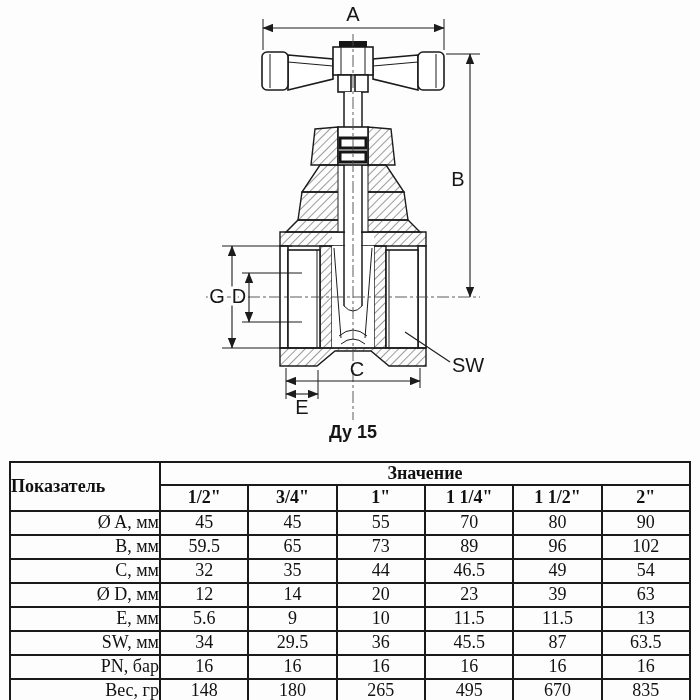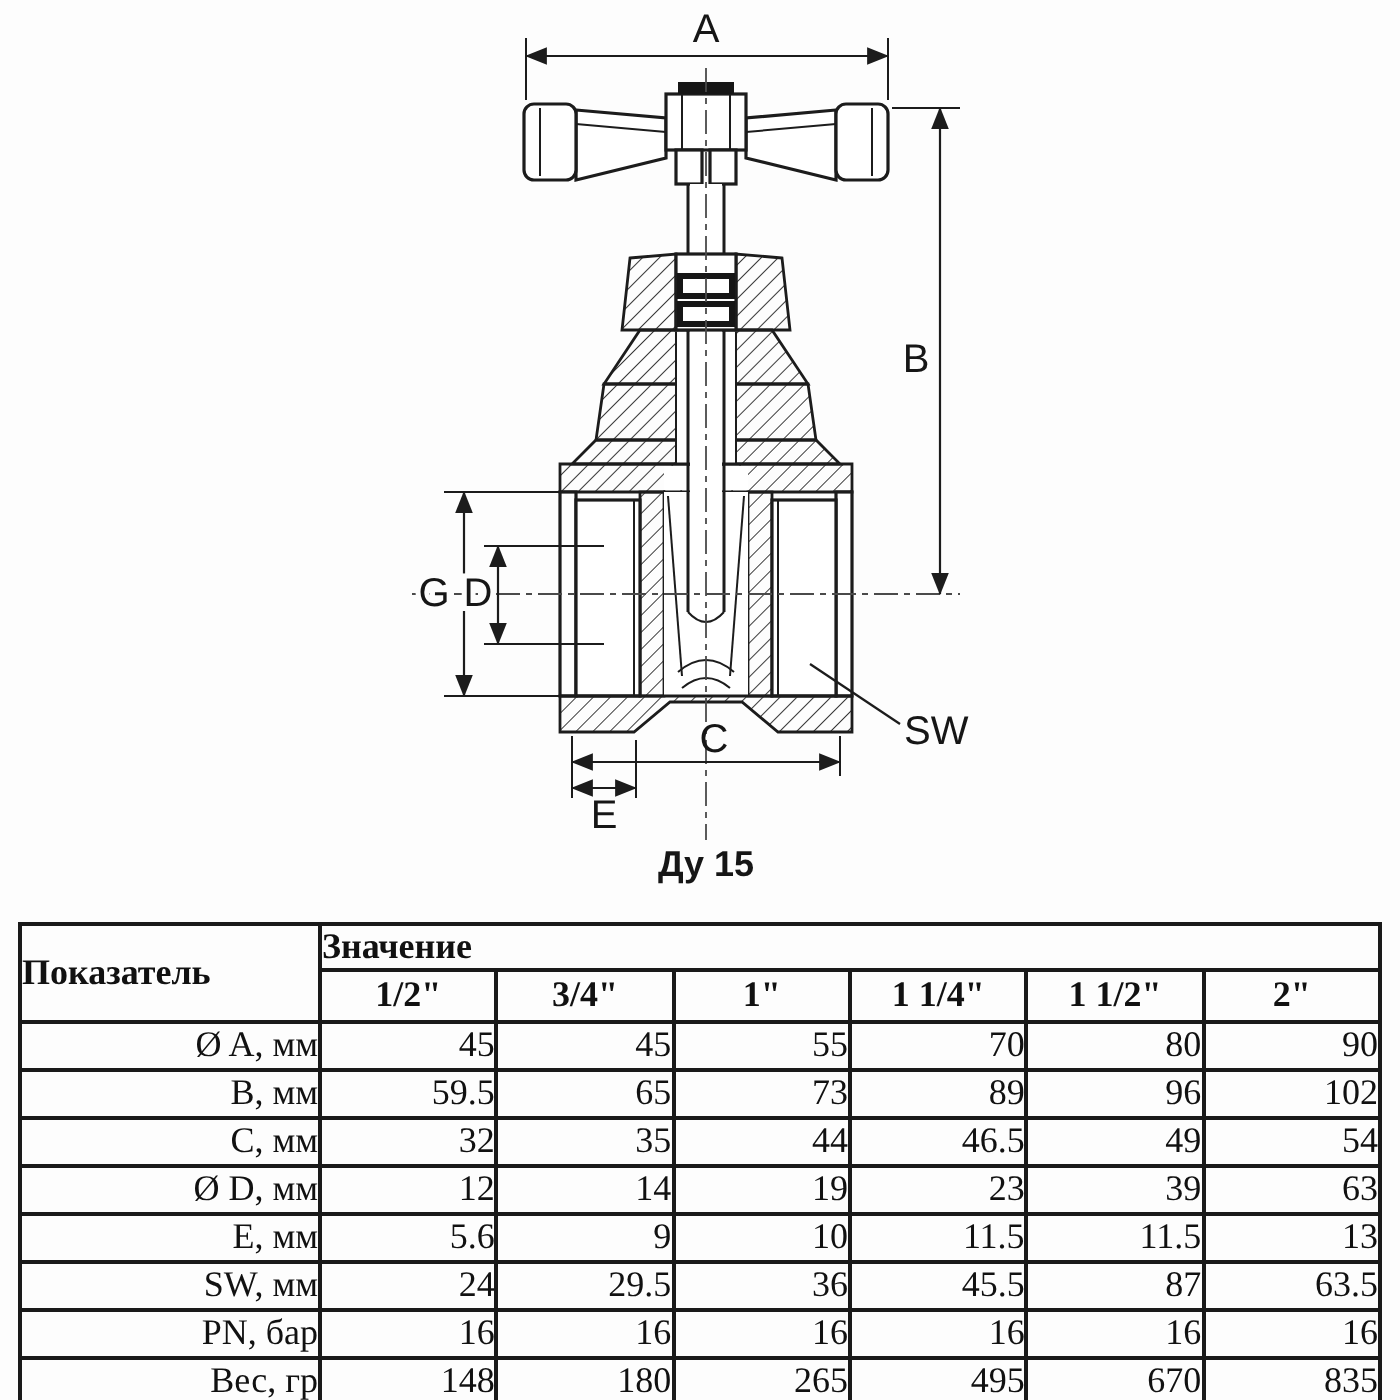--- a/index.html
+++ b/index.html
@@ -25,24 +25,24 @@
     position:absolute;left:9px;top:461px;width:682px;
     border-collapse:collapse;table-layout:fixed;
     font-family:"Liberation Serif",serif;color:#111;
   }
   table.spec td,table.spec th{
     border:2px solid #1a1a1a;padding:0;margin:0;
     font-size:18px;line-height:1.1;vertical-align:middle;
     white-space:nowrap;overflow:hidden;
   }
   th.indicator{width:148px;text-align:left;padding-left:9px;font-weight:bold;}
-  th.value-span{height:21px;text-align:left;font-weight:bold;}
+  th.value-span{height:21px;text-align:center;font-weight:bold;}
   th.size{height:24px;text-align:center;font-weight:bold;}
   td.rowlabel{text-align:right;padding-left:9px;height:22px;}
-  td.val{text-align:right;height:22px;}
+  td.val{text-align:center;height:22px;}
 </style>
 </head>
 <body>
 
 <div class="drawing-wrap">
 <svg width="700" height="460" viewBox="0 0 700 460" xmlns="http://www.w3.org/2000/svg">
   <defs>
     <pattern id="hatch" width="6" height="6" patternUnits="userSpaceOnUse" patternTransform="rotate(45)">
       <line x1="0" y1="0" x2="0" y2="6" stroke="#3a3a3a" stroke-width="1"></line>
     </pattern>
@@ -202,37 +202,37 @@
       <td class="val">35</td>
       <td class="val">44</td>
       <td class="val">46.5</td>
       <td class="val">49</td>
       <td class="val">54</td>
     </tr>
     <tr>
       <td class="rowlabel">Ø D, мм</td>
       <td class="val">12</td>
       <td class="val">14</td>
-      <td class="val">19</td>
+      <td class="val">20</td>
       <td class="val">23</td>
       <td class="val">39</td>
       <td class="val">63</td>
     </tr>
     <tr>
       <td class="rowlabel">E, мм</td>
       <td class="val">5.6</td>
       <td class="val">9</td>
       <td class="val">10</td>
       <td class="val">11.5</td>
       <td class="val">11.5</td>
       <td class="val">13</td>
     </tr>
     <tr>
       <td class="rowlabel">SW, мм</td>
-      <td class="val">24</td>
+      <td class="val">34</td>
       <td class="val">29.5</td>
       <td class="val">36</td>
       <td class="val">45.5</td>
       <td class="val">87</td>
       <td class="val">63.5</td>
     </tr>
     <tr>
       <td class="rowlabel">PN, бар</td>
       <td class="val">16</td>
       <td class="val">16</td>

